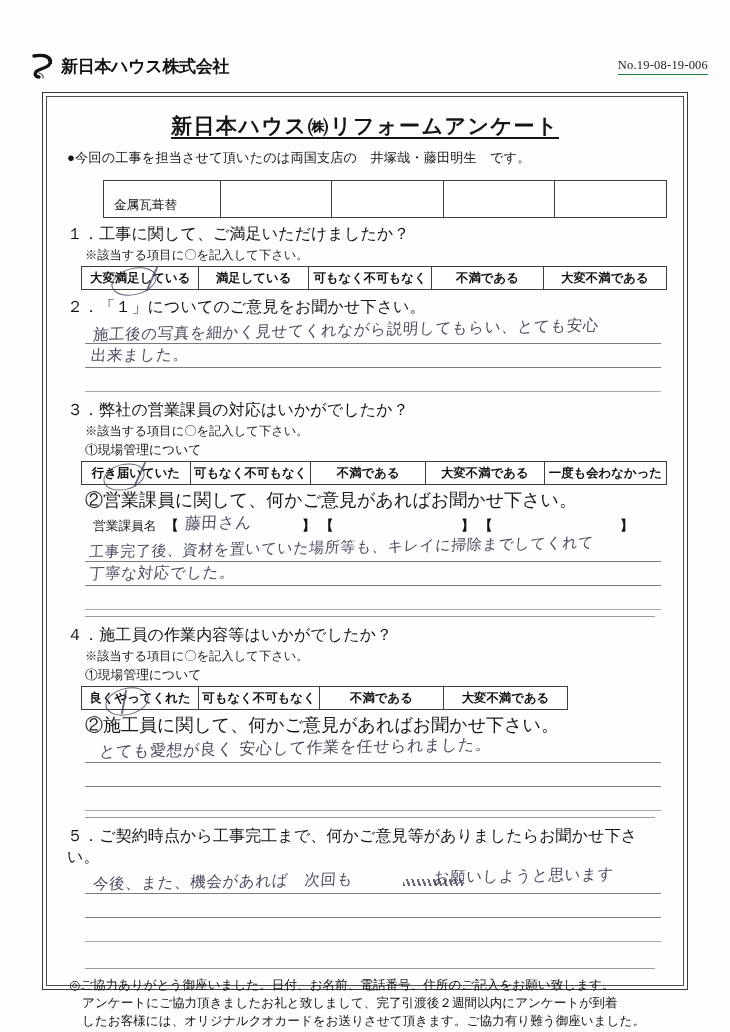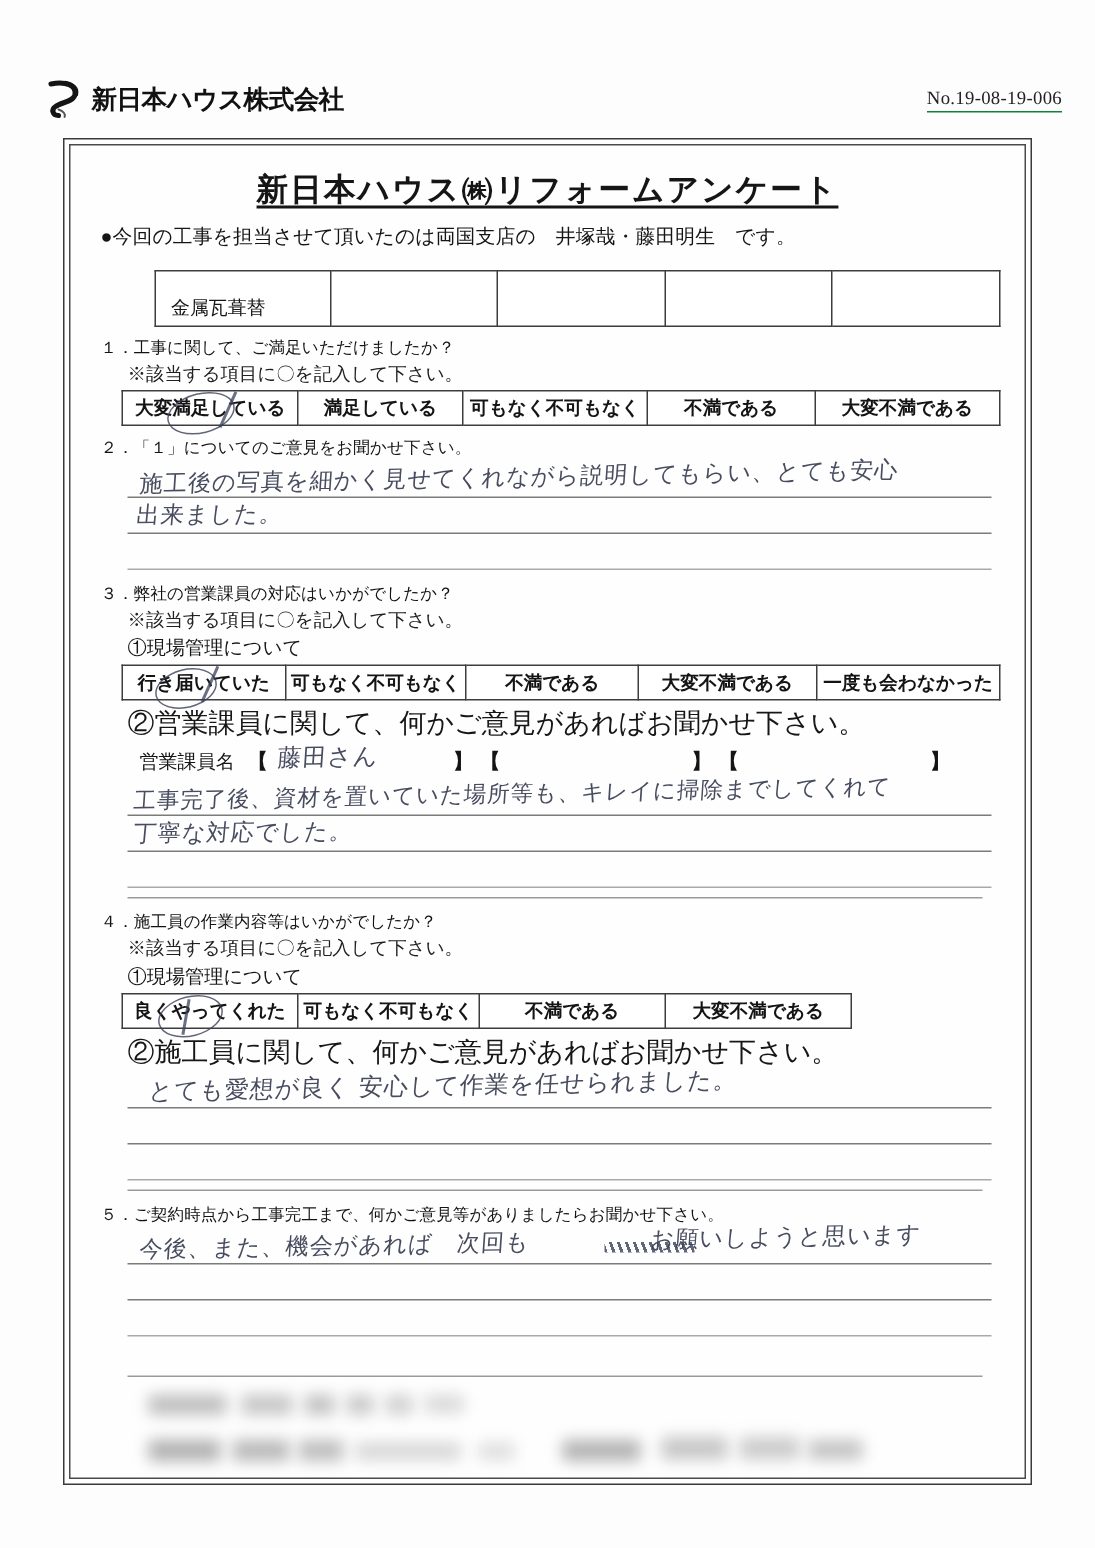--- a/index.html
+++ b/index.html
@@ -142,21 +142,21 @@
     height: 33px;
     font-size: 12.6px;
     vertical-align: bottom;
     padding: 0 0 3px 10px;
     color: #141414;
     white-space: nowrap;
   }
 
   
   .q-title {
-    font-size: 11px;
+    font-size: 16px;
     margin: 0 0 2px 4px;
     letter-spacing: 0.1px;
     color: #131313;
   }
   .q-note {
     font-size: 12.3px;
     margin: 0 0 2px 22px;
     color: #202020;
   }
   .q-sub {
@@ -402,20 +402,25 @@
         <div class="rule"></div>
         <div class="rule faint"></div>
         <span class="hand" style="left:8px; top:-1px; font-size:15.5px;">今後、また、機会があれば　次回も　　　　　お願いしようと思います</span>
         <span style="position:absolute; left:318px; top:9px; width:60px; height:7px;
                      background:repeating-linear-gradient(70deg,#3a3f58 0 2px,transparent 2px 5px);
                      opacity:0.8;"></span>
       </div>
 
       <div class="sect-div" style="margin-top:26px"></div>
 
+      <div class="footer-note">
+        <div>◎ご協力ありがとう御座いました。日付、お名前、電話番号、住所のご記入をお願い致します。</div>
+        <div class="ind">アンケートにご協力頂きましたお礼と致しまして、完了引渡後２週間以内にアンケートが到着</div>
+        <div class="ind">したお客様には、オリジナルクオカードをお送りさせて頂きます。ご協力有り難う御座いました。</div>
+      </div>
 
       <div class="redacted" title="個人情報（日付・お名前・電話番号・住所）は伏せられています">
         <span class="blur" style="left:18px;  top:2px;  width:52px; height:13px; background:#bcbcbc;"></span>
         <span class="blur" style="left:80px;  top:2px;  width:34px; height:13px; background:#c4c4c4;"></span>
         <span class="blur" style="left:122px; top:2px;  width:20px; height:13px; background:#c0c0c0;"></span>
         <span class="blur" style="left:150px; top:2px;  width:18px; height:13px; background:#c7c7c7;"></span>
         <span class="blur" style="left:176px; top:2px;  width:18px; height:13px; background:#cfcfcf;"></span>
         <span class="blur" style="left:202px; top:2px;  width:26px; height:12px; background:#d8d8d8;"></span>
 
         <span class="blur" style="left:18px;  top:32px; width:48px; height:14px; background:#b0b0b0;"></span>

